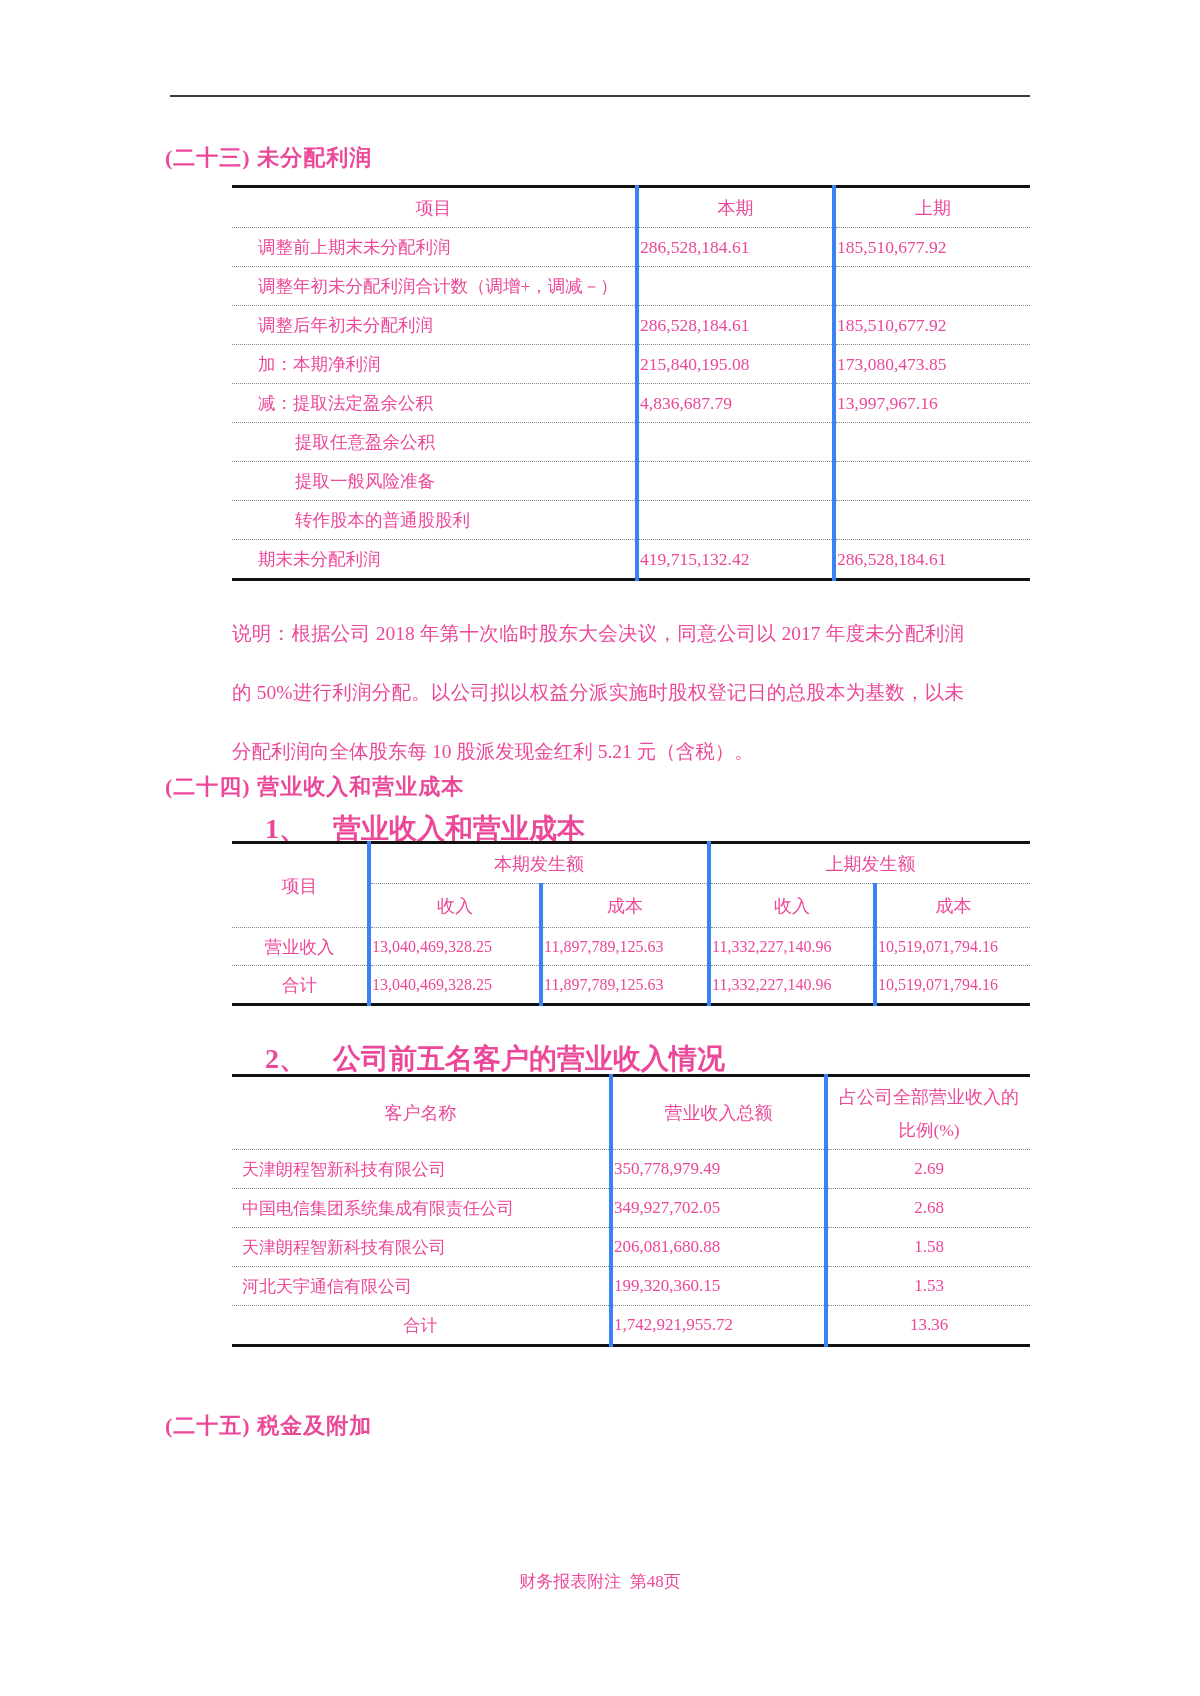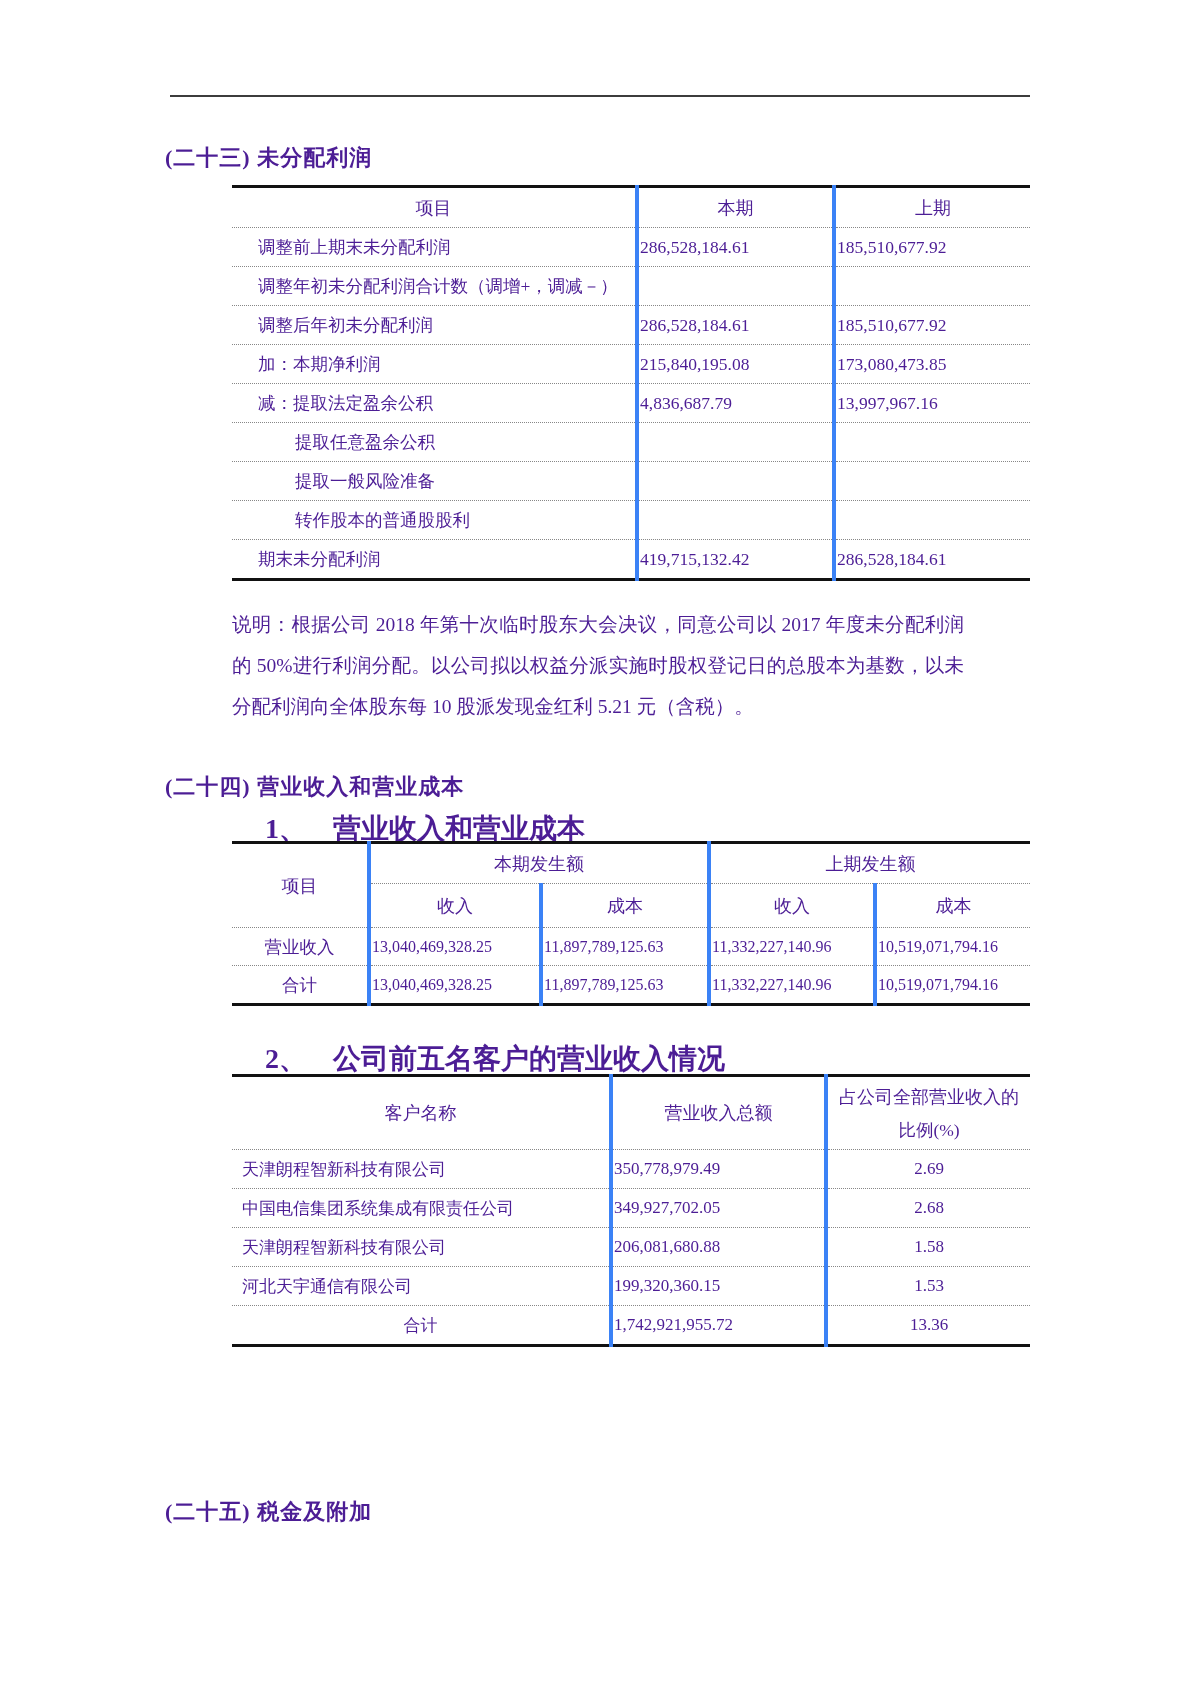--- a/index.html
+++ b/index.html
@@ -1,39 +1,39 @@
 <!DOCTYPE html>
 <html><head>
 <meta charset="utf-8">
 <style>
   html,body{margin:0;padding:0;background:#e8e8e8;}
   .page{
     position:relative;width:1200px;height:1696px;margin:0 auto;
-    background:#ffffff;color:#4c1d95;
+    background:#ffffff;color:#ec4899;
     font-family:"Liberation Serif","DejaVu Serif",serif;
     overflow:hidden;
   }
   .top-rule{position:absolute;top:95px;left:170px;width:860px;border-top:2px solid #3c3c3c;}
   .sec-title{position:absolute;left:165px;font-size:22px;font-weight:bold;letter-spacing:1px;white-space:nowrap;}
   .sub-title{position:absolute;left:265px;font-size:28px;font-weight:bold;white-space:nowrap;}
   .sub-title .no{display:inline-block;margin-right:26px;}
   table.tbl{border-collapse:collapse;table-layout:fixed;position:absolute;left:232px;
     border-top:3px solid #111;border-bottom:3px solid #111;}
   .tbl th,.tbl td{font-weight:normal;vertical-align:middle;border-bottom:1px dotted #878787;
     overflow:hidden;white-space:nowrap;}
   .vl{border-left:4px solid #3b82f6;}
   
   .t23{top:185px;width:798px;font-size:17.5px;}
   .t23 th{height:37px;text-align:center;font-size:18px;}
   .t23 td{height:36px;}
   .c-item{text-align:left;padding-left:26px;}
   .ind{padding-left:63px;}
   .c-num{text-align:left;padding-right:10px;}
   
-  .note{position:absolute;top:604px;left:232px;width:732px;font-size:19.5px;line-height:41px;
+  .note{position:absolute;top:604px;left:232px;width:732px;font-size:19.5px;line-height:59px;
     text-align:justify;text-align-last:left;}
   
   .t24a{top:841px;width:798px;font-size:18px;}
   .t24a th{text-align:center;}
   .t24a .grp th{height:37px;}
   .t24a .sub th{height:41px;}
   .t24a td{height:35px;font-size:16px;}
   .t24a td.c-lab{font-size:17.5px;text-align:center;}
   
   .t24b{top:1074px;width:798px;font-size:18px;}
@@ -204,16 +204,17 @@
         <td class="vl c-center">1.53</td>
       </tr>
       <tr>
         <td class="c-center">合计</td>
         <td class="vl c-num" style="padding-right:14px;">1,742,921,955.72</td>
         <td class="vl c-center">13.36</td>
       </tr>
     </tbody>
   </table>
 
-  <div class="sec-title" style="top:1497px;">(二十五) 税金及附加</div>
-
+  <div class="sec-title" style="top:1411px;">(二十五) 税金及附加</div>
+
+  <div class="footer">财务报表附注  第48页</div>
 
 </div>
 
 </body></html>

